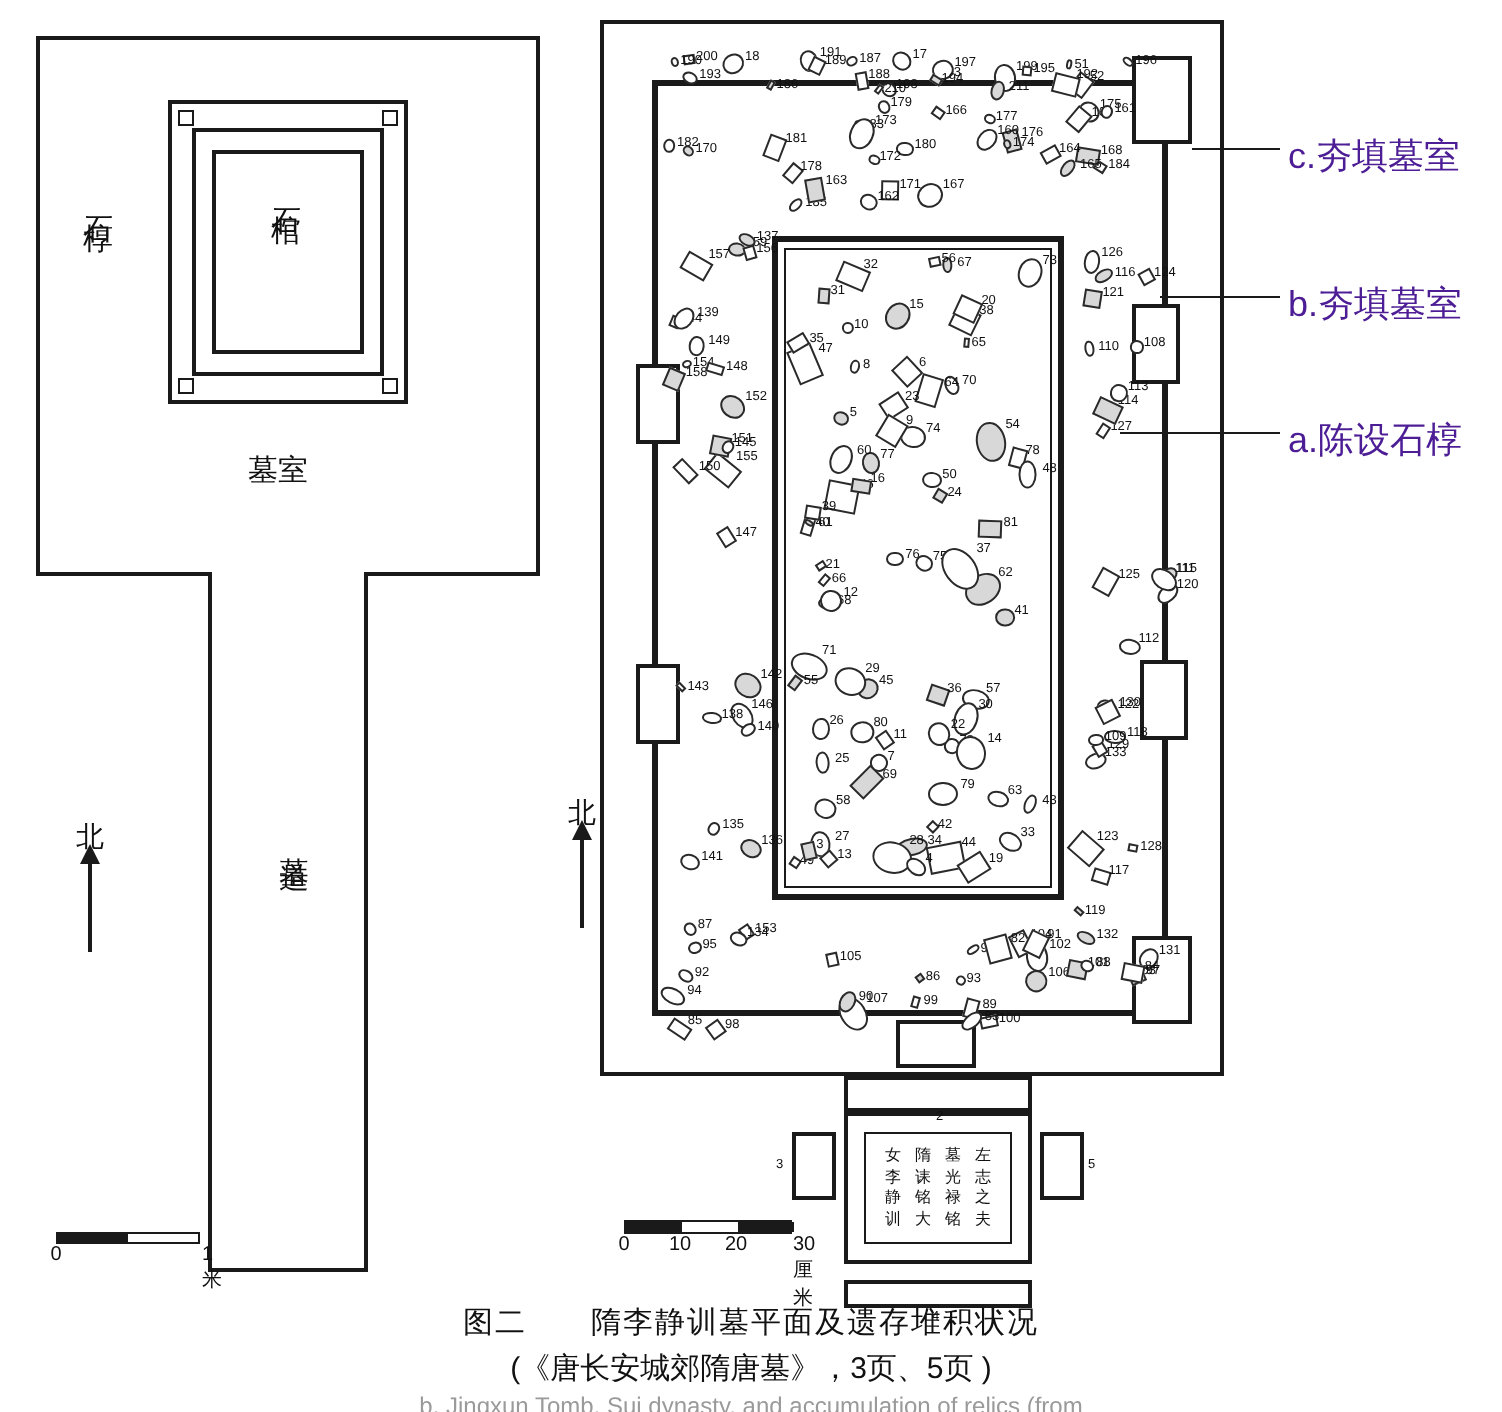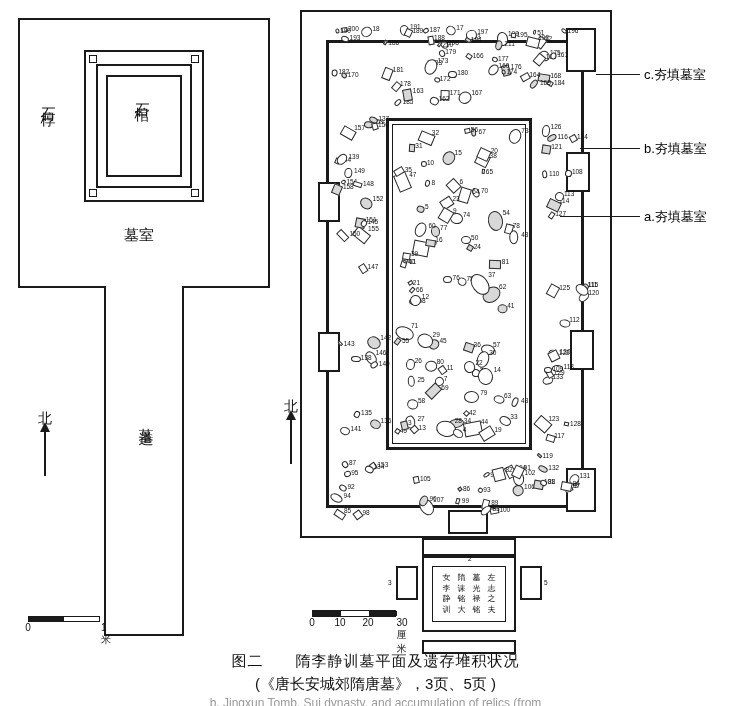--- a/index.html
+++ b/index.html
@@ -163,21 +163,21 @@
     color: #111;
     white-space: nowrap;
     font-family: "Liberation Sans", sans-serif;
   }
 
   
   .callout-line {
     position: absolute; height: 1px; background: #1a1a1a;
   }
   .callout-text {
-    position: absolute; font-size: 13px; white-space: nowrap; color: #000000;
+    position: absolute; font-size: 18px; white-space: nowrap; color: #4c1d95;
   }
 
   
   .caption {
     position: absolute; text-align: center; width: 751px; left: 0;
     font-size: 15px; color: #111;
   }
   .caption .l1 { letter-spacing: 1px; }
   .caption .l2 { margin-top: 4px; }
   .bottomtext {
@@ -699,21 +699,21 @@
       </div>
   </div>
 
   <div class="callout-line" style="left:596px; top:74px; width:44px;"></div>
   <div class="callout-text" style="left:644px; top:66px;">c.夯填墓室</div>
 
   <div class="callout-line" style="left:580px; top:148px; width:60px;"></div>
   <div class="callout-text" style="left:644px; top:140px;">b.夯填墓室</div>
 
   <div class="callout-line" style="left:560px; top:216px; width:80px;"></div>
-  <div class="callout-text" style="left:644px; top:208px;">a.夯填墓室</div>
+  <div class="callout-text" style="left:644px; top:208px;">a.陈设石椁</div>
 
   <div class="caption" style="top:652px;">
     <div class="l1">图二　　隋李静训墓平面及遗存堆积状况</div>
     <div class="l2">(《唐长安城郊隋唐墓》，3页、5页 )</div>
   </div>
   <div class="bottomtext" style="top:696px;">b. Jingxun Tomb, Sui dynasty, and accumulation of relics (from</div>
 
 </div>
 
 </body></html>

